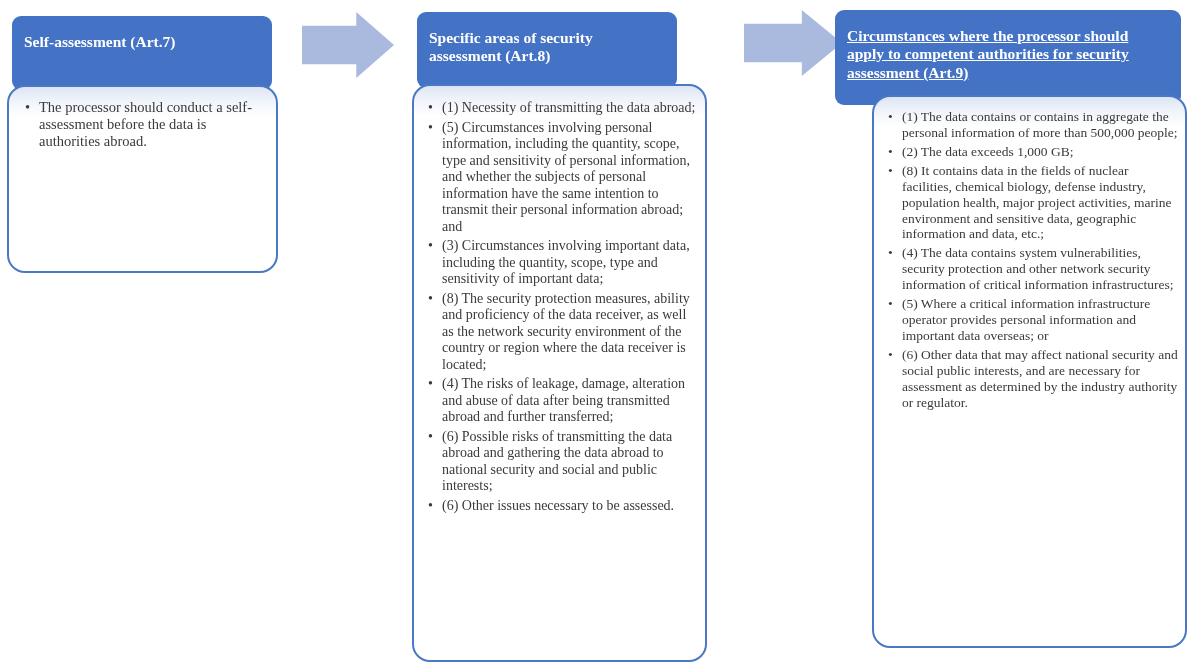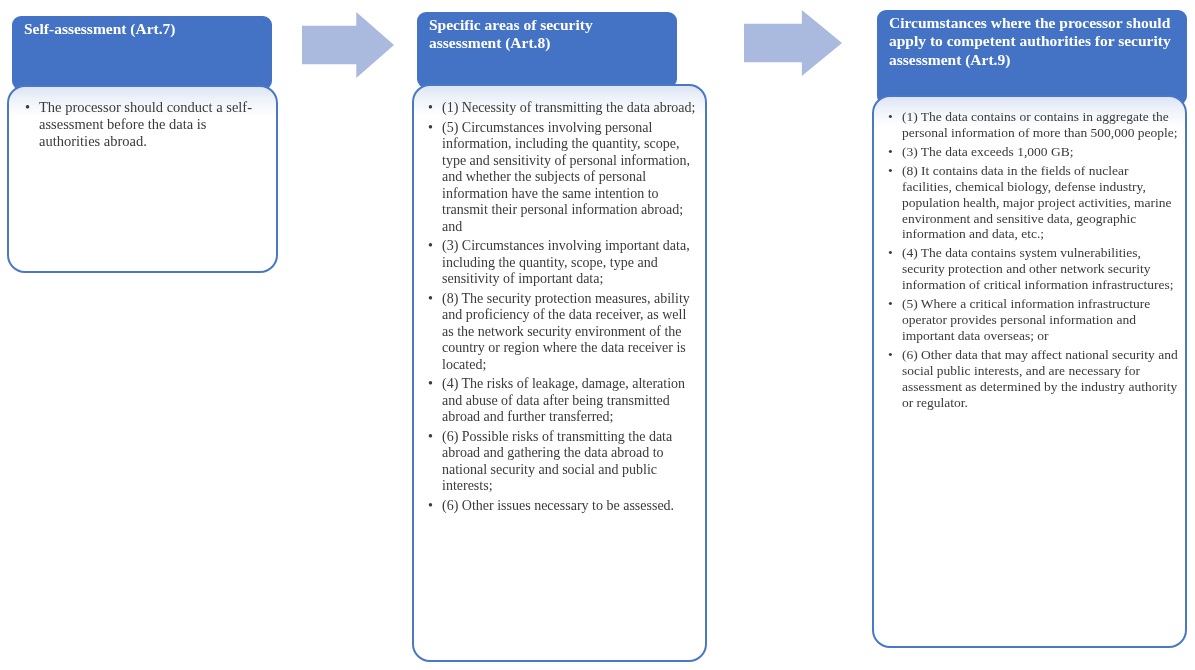--- a/index.html
+++ b/index.html
@@ -12,28 +12,28 @@
     overflow: hidden;
   }
 
   
   .hdr {
     position: absolute;
     background: var(--header-bg, #4472c4);
     color: var(--header-text, #ffffff);
     font-weight: bold;
     border-radius: 9px;
-    padding: 4px 12px;
+    padding: 17px 12px;
     box-sizing: border-box;
     line-height: 1.18;
     font-size: 15.5px;
   }
   .hdr-1 { left: 12px;  top: 16px; width: 260px; height: 74px; }
   .hdr-2 { left: 417px; top: 12px; width: 260px; height: 76px; }
-  .hdr-3 { left: 877px; top: 10px; width: 310px; height: 95px; }
+  .hdr-3 { left: 835px; top: 10px; width: 346px; height: 95px; text-decoration: underline; }
 
   
   .bdy {
     position: absolute;
     box-sizing: border-box;
     border: 2px solid var(--body-border, #4a78c5);
     border-radius: 18px;
     background: linear-gradient(to bottom,
                  var(--body-tint, #dde5f4) 0px,
                  #eef2f9 12px,
@@ -130,21 +130,21 @@
     <span>Circumstances where the processor should apply to competent authorities for security assessment (Art.9)</span>
   </div>
   <div class="bdy bdy-3">
     <ul class="items">
         <li class="item">
         <span class="bullet">•</span>
         <span class="txt">(1) The data contains or contains in aggregate the personal information of more than 500,000 people;</span>
       </li>
         <li class="item">
         <span class="bullet">•</span>
-        <span class="txt">(3) The data exceeds 1,000 GB;</span>
+        <span class="txt">(2) The data exceeds 1,000 GB;</span>
       </li>
         <li class="item">
         <span class="bullet">•</span>
         <span class="txt">(8) It contains data in the fields of nuclear facilities, chemical biology, defense industry, population health, major project activities, marine environment and sensitive data, geographic information and data, etc.;</span>
       </li>
         <li class="item">
         <span class="bullet">•</span>
         <span class="txt">(4) The data contains system vulnerabilities, security protection and other network security information of critical information infrastructures;</span>
       </li>
         <li class="item">

